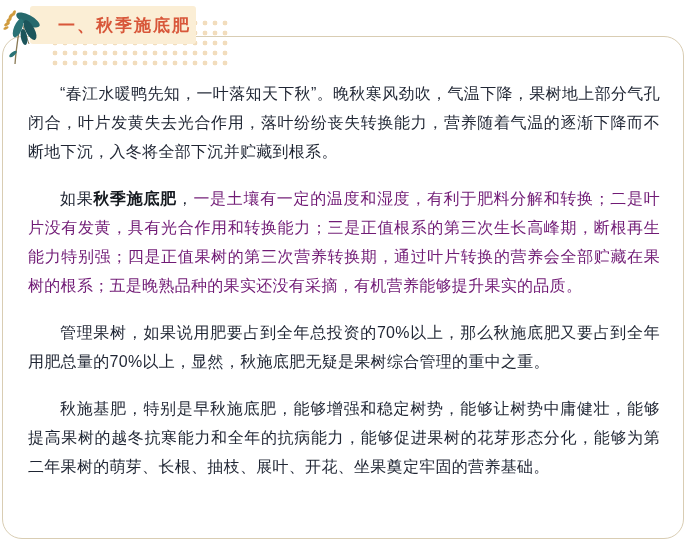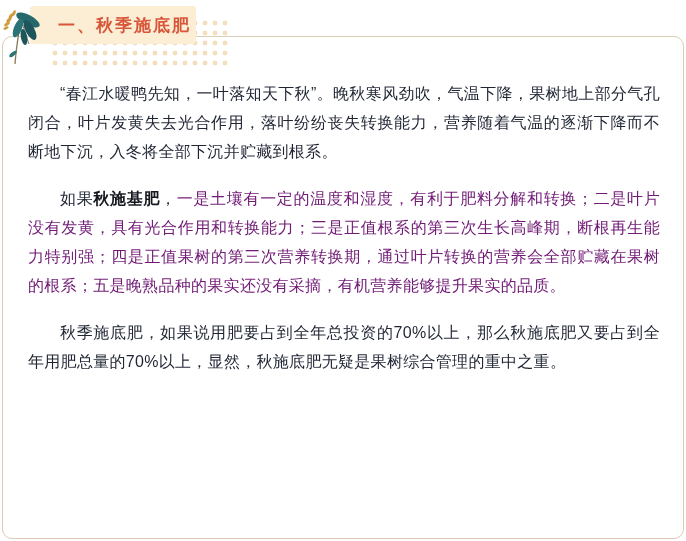--- a/index.html
+++ b/index.html
@@ -13,21 +13,21 @@
   .page {
     position: absolute; inset: 0;
     width: 686px; height: 541px;
   }
   
   .main-box {
     position: absolute;
     left: 2px; top: 36px; right: 2px; bottom: 2px;
     background: #ffffff;
     border: 1px solid #d9cdb3;
-    border-radius: 10px;
+    border-radius: 20px;
     z-index: 0;
   }
   .content {
     position: absolute;
     left: 0; top: 0; right: 0; bottom: 0;
     padding: 42px 23px 0 25px;
   }
   .content p {
     font-size: 16px;
     line-height: 29px;
@@ -81,25 +81,26 @@
 </head>
 <body>
 
 <div class="page">
 
   <div class="main-box">
     <div class="content">
 
       <p><span class="seg-body">“春江水暖鸭先知，一叶落知天下秋”。晚秋寒风劲吹，气温下降，果树地上部分气孔闭合，叶片发黄失去光合作用，落叶纷纷丧失转换能力，营养随着气温的逐渐下降而不断地下沉，入冬将全部下沉并贮藏到根系。</span></p>
 
-      <p><span class="seg-body">如果</span><span class="seg-body-bold">秋施基肥</span><span class="seg-body">，</span><span class="seg-red">一是土壤有一定的温度和湿度，有利于肥料分解和转换；二是叶片没有发黄，具有光合作用和转换能力；三是正值根系的第三次生长高峰期，断根再生能力特别强；四是正值果树的第三次营养转换期，通过叶片转换的营养会全部贮藏在果树的根系；五是晚熟品种的果实还没有采摘，有机营养能够提升果实的品质。</span></p>
+      <p><span class="seg-body">如果</span><span class="seg-body-bold">秋季施底肥</span><span class="seg-body">，</span><span class="seg-red">一是土壤有一定的温度和湿度，有利于肥料分解和转换；二是叶片没有发黄，具有光合作用和转换能力；三是正值根系的第三次生长高峰期，断根再生能力特别强；四是正值果树的第三次营养转换期，通过叶片转换的营养会全部贮藏在果树的根系；五是晚熟品种的果实还没有采摘，有机营养能够提升果实的品质。</span></p>
 
-      <p><span class="seg-body">秋季施底肥，如果说用肥要占到全年总投资的70%以上，那么秋施底肥又要占到全年用肥总量的70%以上，显然，秋施底肥无疑是果树综合管理的重中之重。</span></p>
+      <p><span class="seg-body">管理果树，如果说用肥要占到全年总投资的70%以上，那么秋施底肥又要占到全年用肥总量的70%以上，显然，秋施底肥无疑是果树综合管理的重中之重。</span></p>
 
 
+      <p><span class="seg-body">秋施基肥，特别是早秋施底肥，能够增强和稳定树势，能够让树势中庸健壮，能够提高果树的越冬抗寒能力和全年的抗病能力，能够促进果树的花芽形态分化，能够为第二年果树的萌芽、长根、抽枝、展叶、开花、坐果奠定牢固的营养基础。</span></p>
 
     </div>
   </div>
 
   <div class="badge-dots"></div>
 
   <div class="badge">
     <span class="badge-title">一、秋季施底肥</span>
   </div>
 

